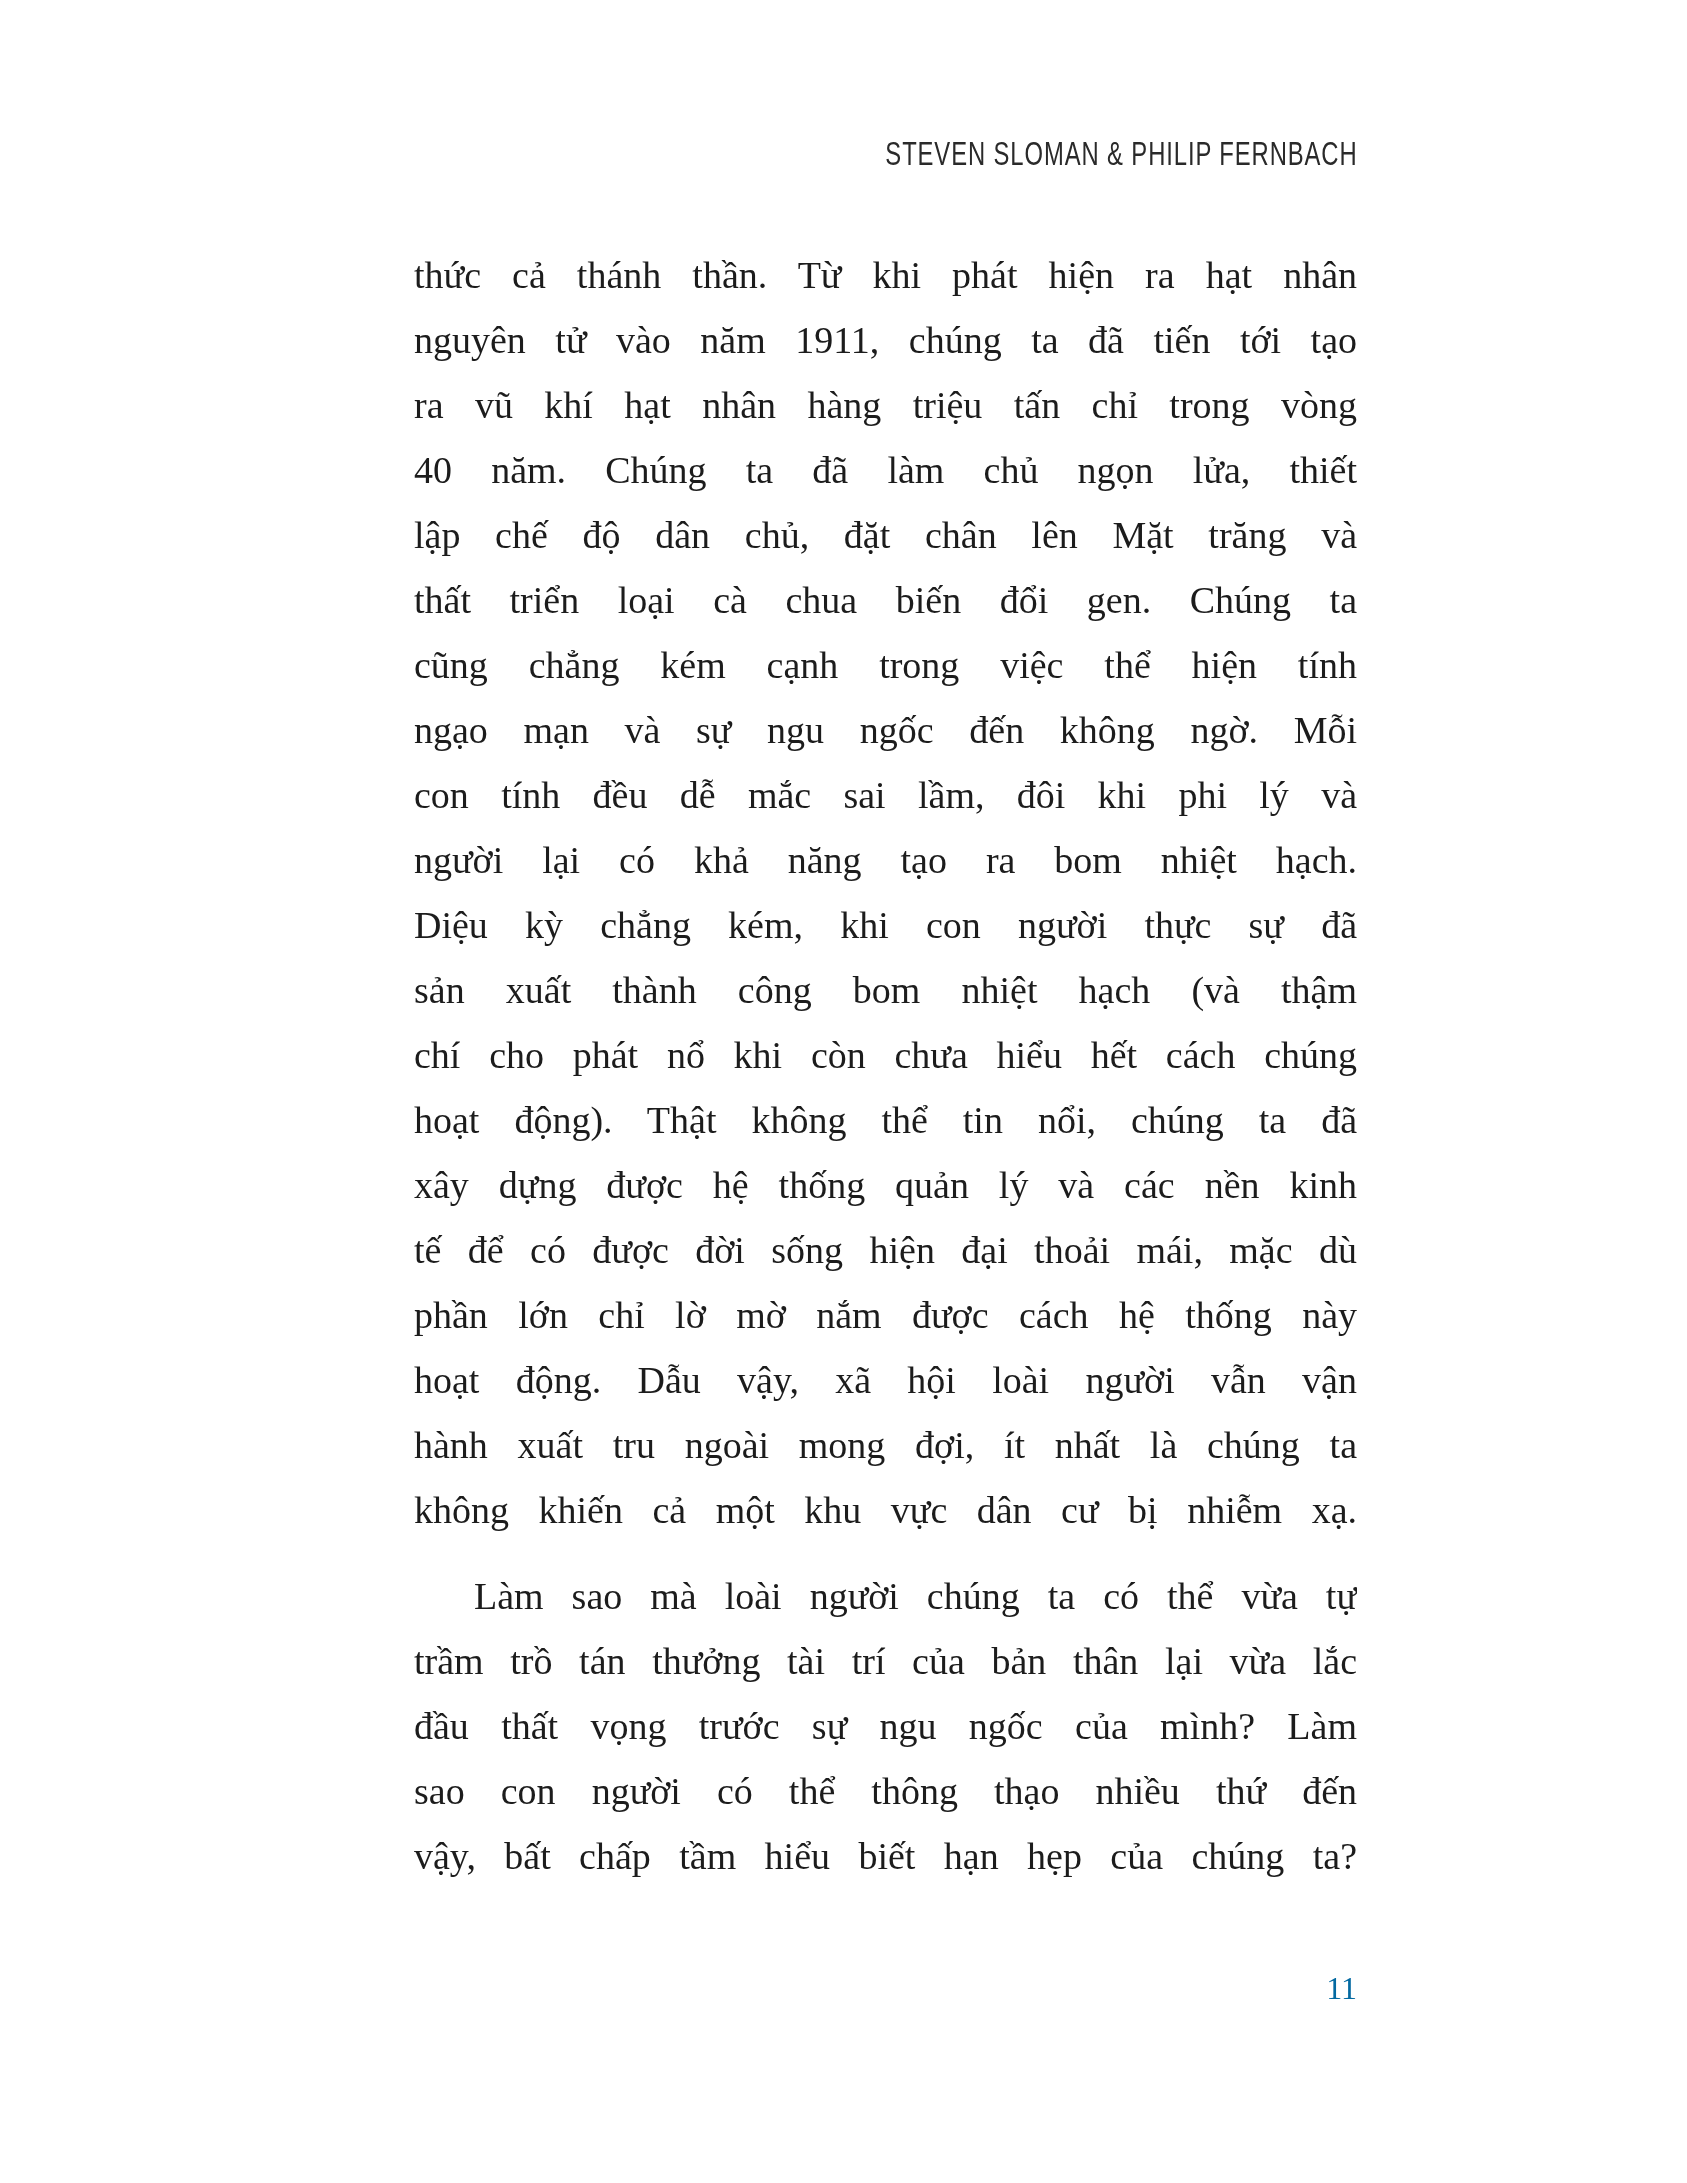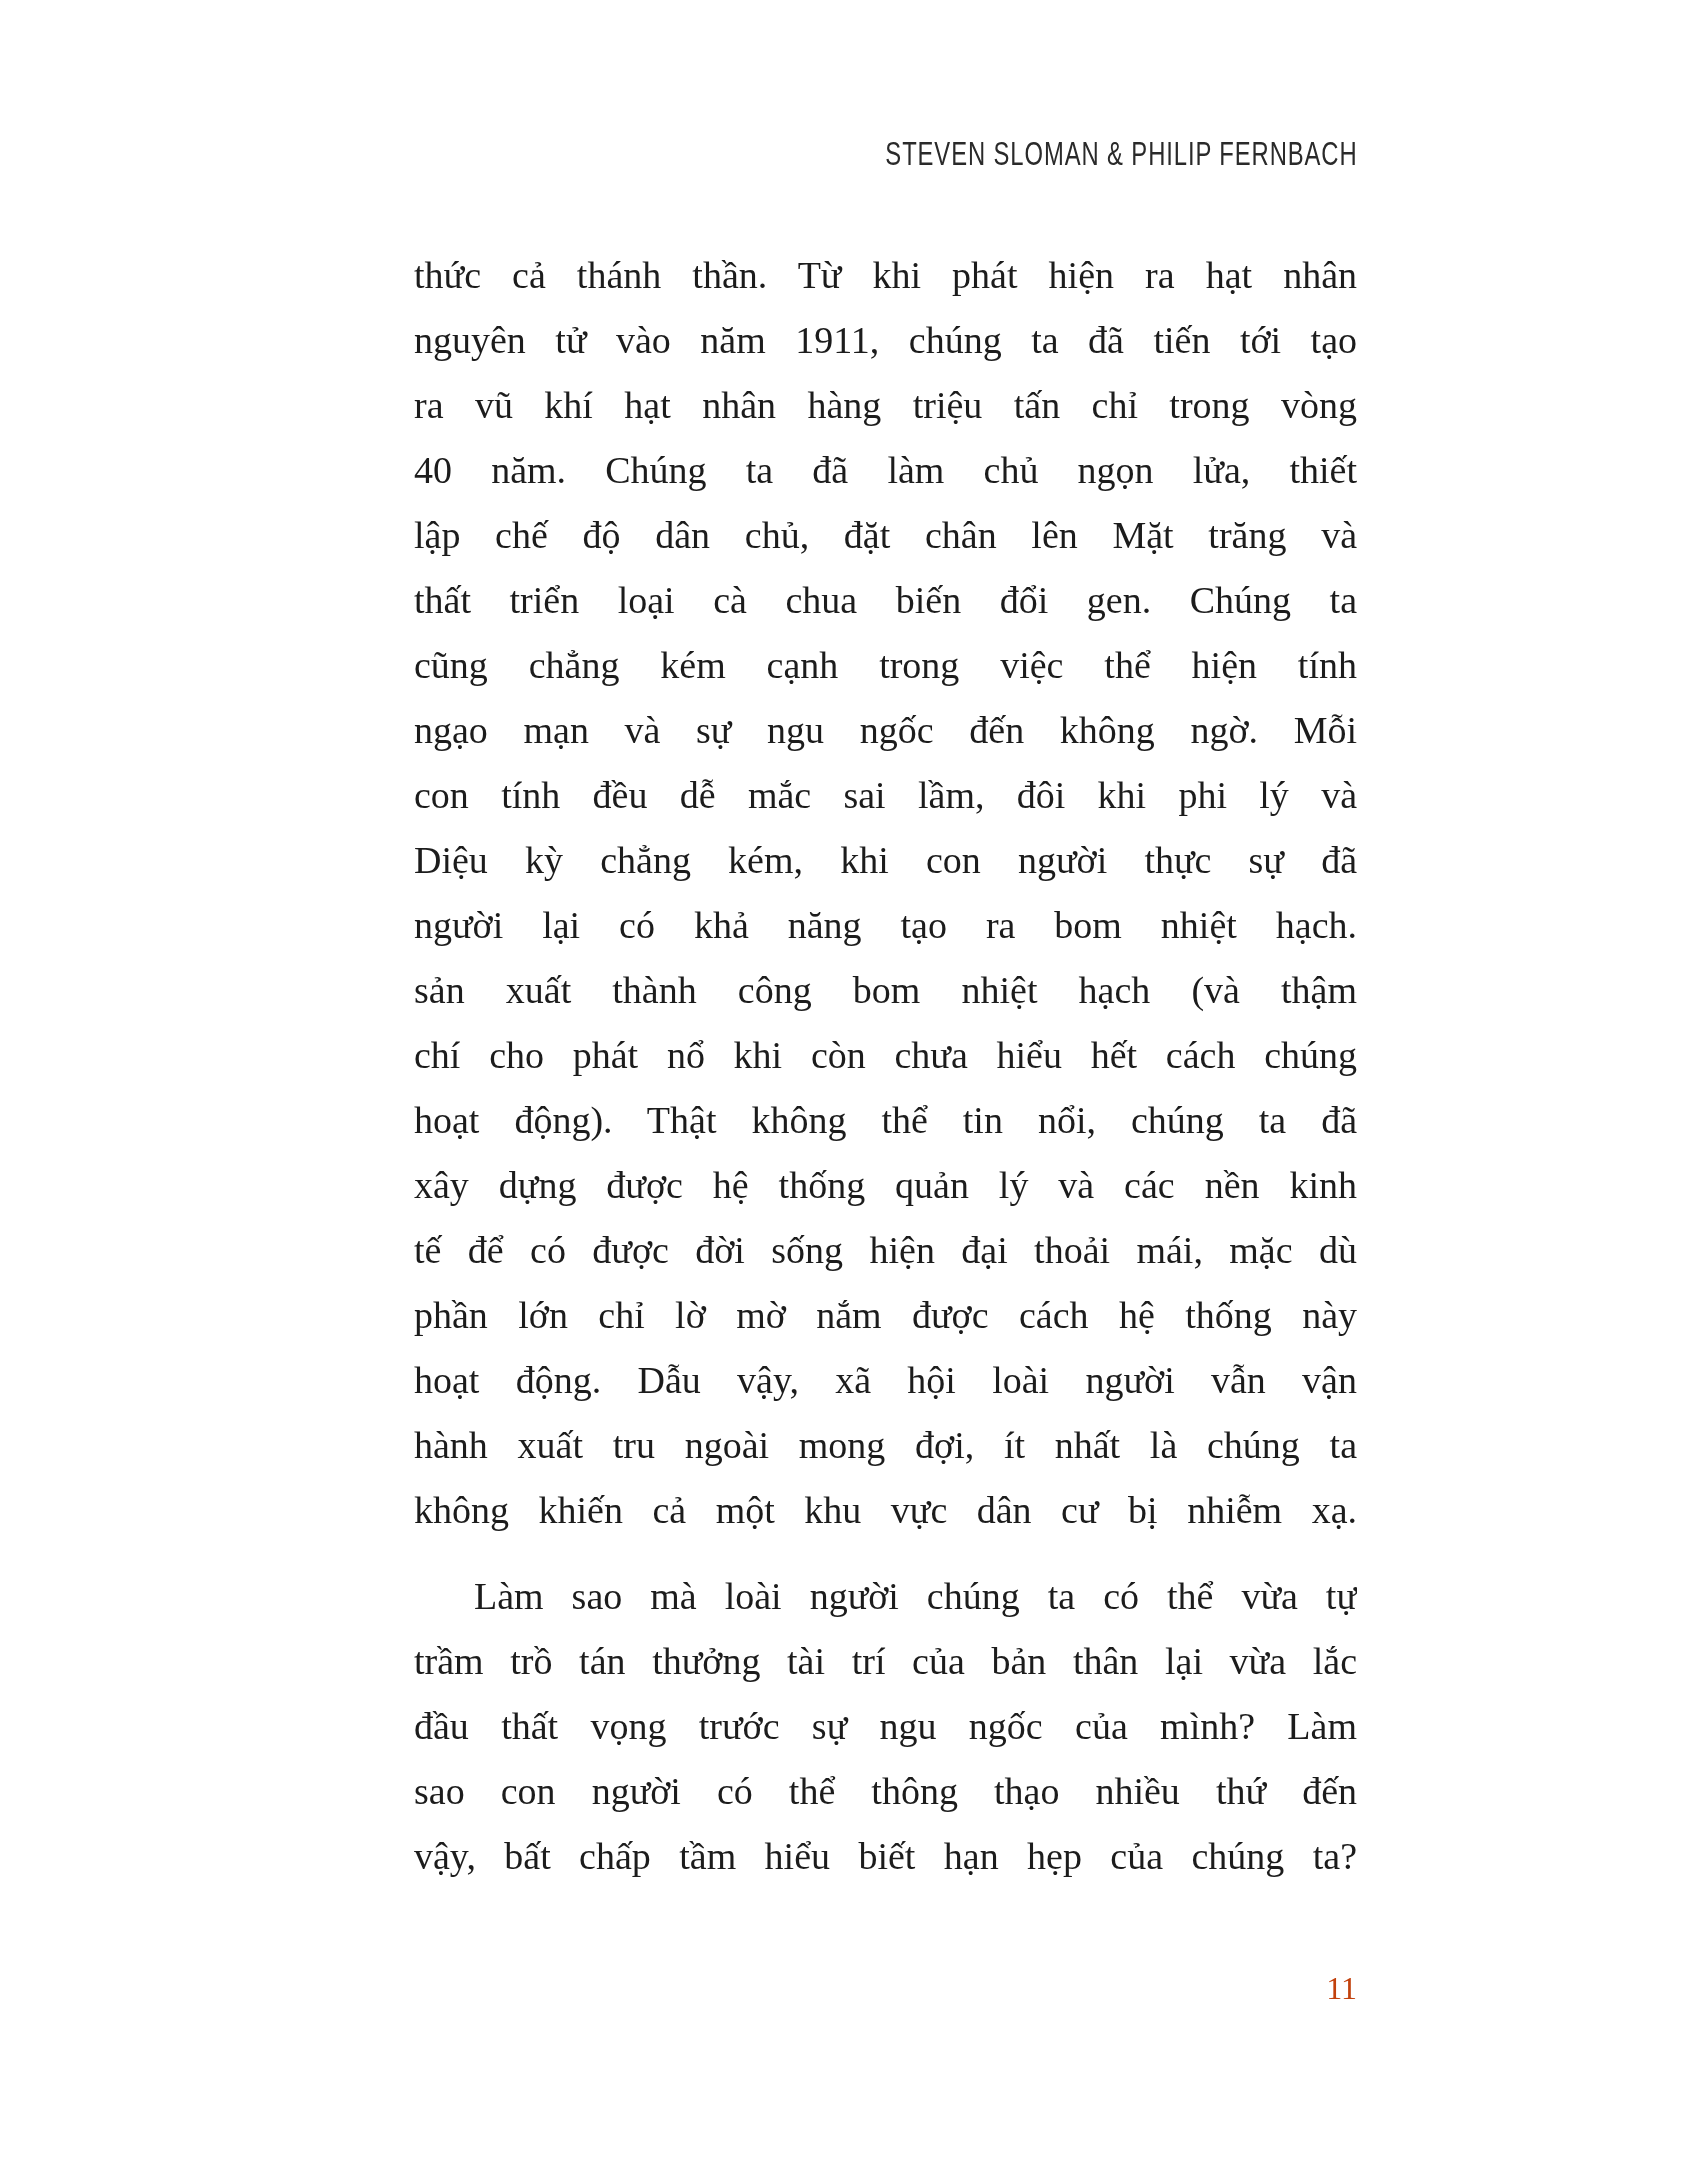--- a/index.html
+++ b/index.html
@@ -71,21 +71,21 @@
   }
   
   .page-number {
     position: absolute;
     top: 1970px;
     left: 386px;
     width: 943px;
     text-align: right;
     font-family: "Liberation Serif", "DejaVu Serif", serif;
     font-size: 32px;
-    color: #c2410c;
+    color: #0369a1;
   }
 </style>
 </head>
 <body>
 
 <div class="page">
 
   <header class="running-head">
     <span class="head-text">STEVEN SLOMAN &amp; PHILIP FERNBACH</span>
   </header>
@@ -95,22 +95,22 @@
     <div class="para">
       <div class="line">thức cả thánh thần. Từ khi phát hiện ra hạt nhân</div>
       <div class="line">nguyên tử vào năm 1911, chúng ta đã tiến tới tạo</div>
       <div class="line">ra vũ khí hạt nhân hàng triệu tấn chỉ trong vòng</div>
       <div class="line">40 năm. Chúng ta đã làm chủ ngọn lửa, thiết</div>
       <div class="line">lập chế độ dân chủ, đặt chân lên Mặt trăng và</div>
       <div class="line">thất triển loại cà chua biến đổi gen. Chúng ta</div>
       <div class="line">cũng chẳng kém cạnh trong việc thể hiện tính</div>
       <div class="line">ngạo mạn và sự ngu ngốc đến không ngờ. Mỗi</div>
       <div class="line">con tính đều dễ mắc sai lầm, đôi khi phi lý và</div>
+      <div class="line">người lại có khả năng tạo ra bom nhiệt hạch.</div>
       <div class="line">Diệu kỳ chẳng kém, khi con người thực sự đã</div>
-      <div class="line">người lại có khả năng tạo ra bom nhiệt hạch.</div>
       <div class="line">sản xuất thành công bom nhiệt hạch (và thậm</div>
       <div class="line">chí cho phát nổ khi còn chưa hiểu hết cách chúng</div>
       <div class="line">hoạt động). Thật không thể tin nổi, chúng ta đã</div>
       <div class="line">xây dựng được hệ thống quản lý và các nền kinh</div>
       <div class="line">tế để có được đời sống hiện đại thoải mái, mặc dù</div>
       <div class="line">phần lớn chỉ lờ mờ nắm được cách hệ thống này</div>
       <div class="line">hoạt động. Dẫu vậy, xã hội loài người vẫn vận</div>
       <div class="line">hành xuất tru ngoài mong đợi, ít nhất là chúng ta</div>
       <div class="line">không khiến cả một khu vực dân cư bị nhiễm xạ.</div>
     </div>

